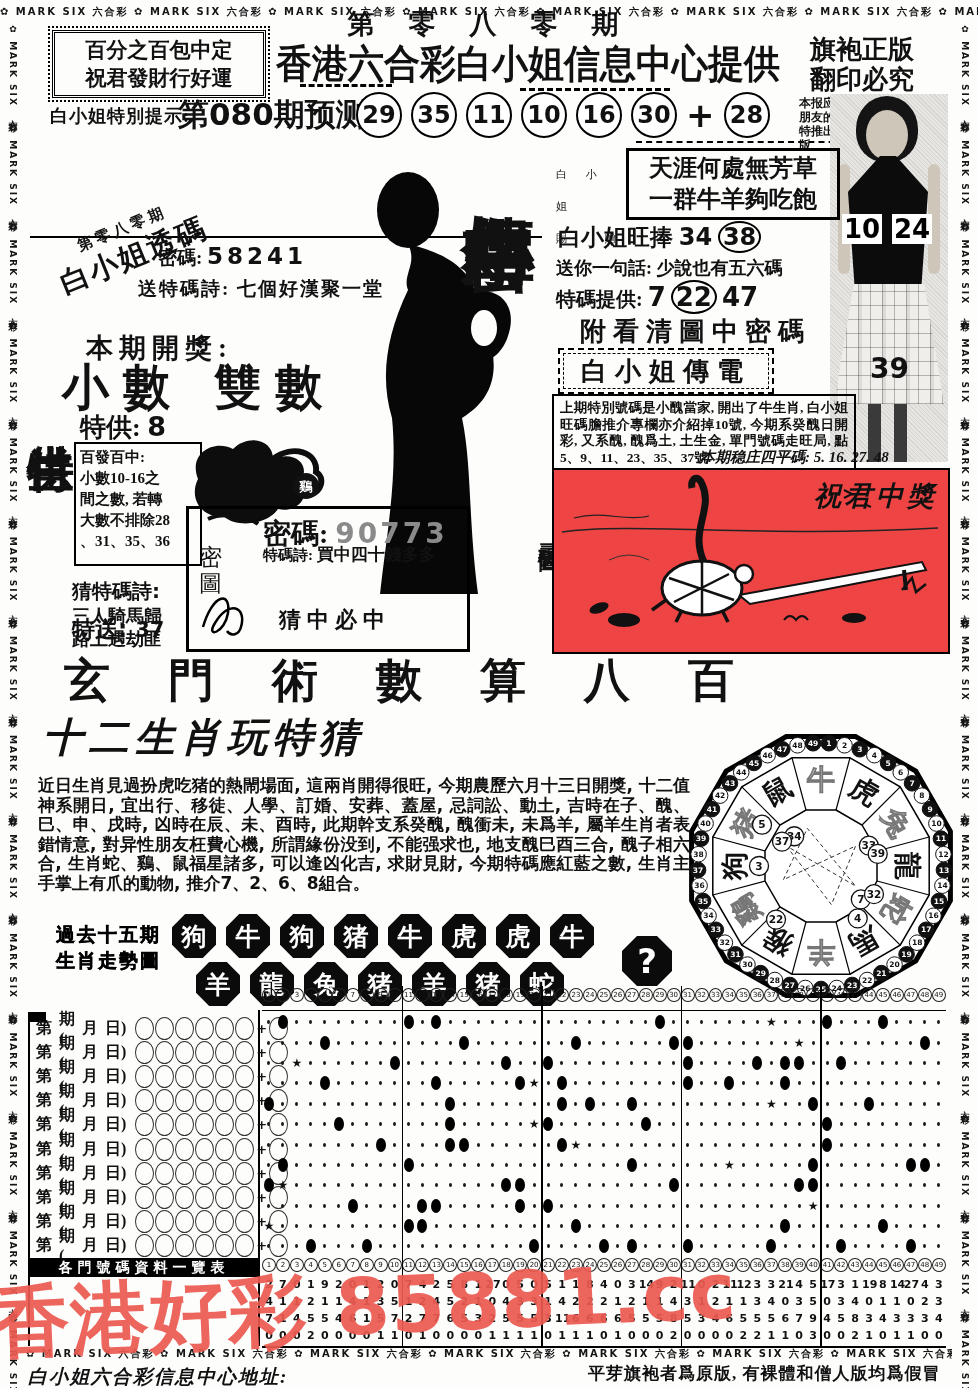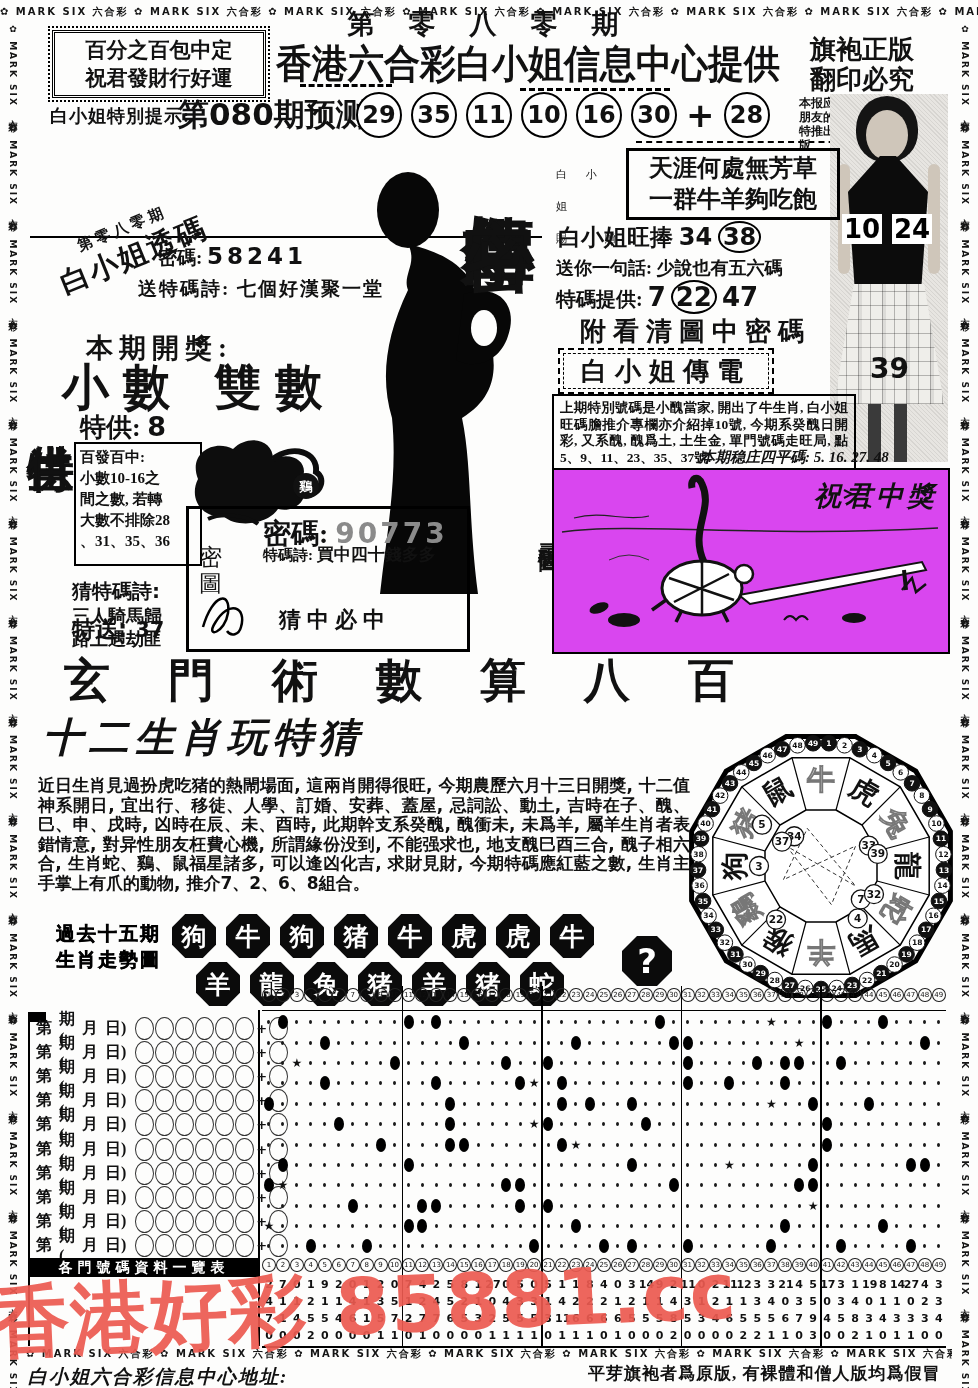--- a/index.html
+++ b/index.html
@@ -97,30 +97,30 @@
   .circled{border:2px solid #000;border-radius:50%;padding:0 3px;}
   #say-line{left:556px;top:256px;font-size:18px;font-weight:bold;}
   #tm-line{left:556px;top:282px;font-size:20px;font-weight:bold;}
   #tm-line b{font-family:"DejaVu Sans",sans-serif;font-size:26px;}
   #see-note{left:580px;top:314px;font-size:26px;font-weight:900;letter-spacing:7px;}
   #chuandian{left:558px;top:348px;width:212px;height:42px;border:2px dashed #000;outline:1px dashed #000;outline-offset:-6px;
      display:flex;align-items:center;justify-content:center;font-size:26px;font-weight:900;letter-spacing:8px;}
   #analysis{left:552px;top:394px;width:288px;height:106px;border:2px solid #000;padding:4px 6px;
      font-size:13.5px;line-height:16.5px;font-weight:bold;text-align:justify;}
   #pingma{left:700px;top:448px;font-size:15px;font-weight:bold;font-style:italic;}
-  #cartoon{left:552px;top:468px;width:394px;height:182px;border:2px solid #000;background:#d946ef;}
+  #cartoon{left:552px;top:468px;width:394px;height:182px;border:2px solid #000;background:#ef4444;}
   #wish{position:absolute;right:10px;top:8px;font-size:27px;font-weight:900;letter-spacing:4px;font-style:italic;}
 
   
   #xuanmen{left:64px;top:650px;font-size:46px;font-weight:900;letter-spacing:58px;white-space:nowrap;font-family:"DejaVu Sans",sans-serif;}
   #sx-title{left:46px;top:710px;font-size:40px;font-weight:900;transform:skewX(-14deg);letter-spacing:6px;}
   #sx-slogan{left:428px;top:726px;font-size:26px;font-weight:900;font-family:"DejaVu Sans",sans-serif;letter-spacing:3px;}
   #paragraph{left:38px;top:776px;width:652px;font-size:17px;line-height:19.5px;font-weight:bold;text-align:justify;font-family:"DejaVu Sans",sans-serif;}
   #trend-label{left:56px;top:922px;font-size:19px;font-weight:900;line-height:26px;letter-spacing:2px;
-     -webkit-text-stroke:.5px #000;font-family:Liberation Mono, monospace;}
+     -webkit-text-stroke:.5px #000;font-family:Liberation Serif, serif;}
   .badge-row{display:flex;gap:10px;}
   #badges1{left:172px;top:914px;} #badges2{left:196px;top:962px;}
   .badge{width:44px;height:44px;background:#0b0b0b;color:#fff;display:flex;align-items:center;justify-content:center;
      font-size:25px;font-weight:900;clip-path:polygon(30% 0,70% 0,100% 30%,100% 70%,70% 100%,30% 100%,0 70%,0 30%);}
   #qbadge{left:622px;top:936px;width:50px;height:50px;font-size:34px;font-family:"DejaVu Sans",sans-serif;}
 
   
   #wheel-box{left:684px;top:718px;width:274px;height:292px;}
 
   

